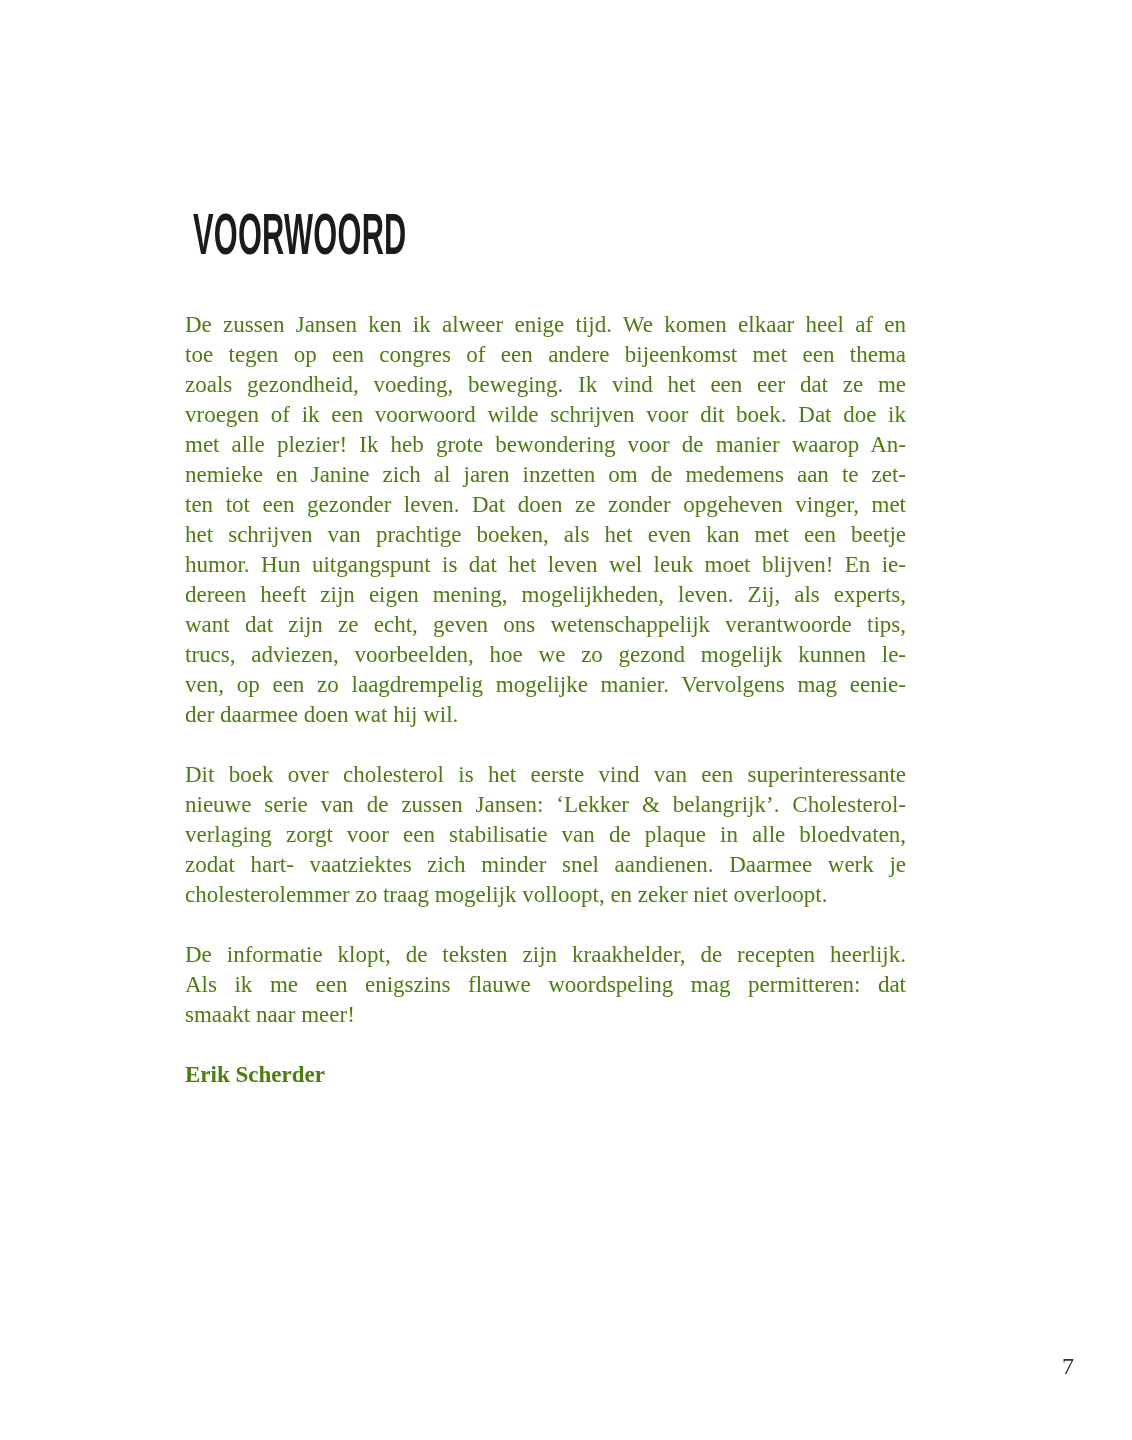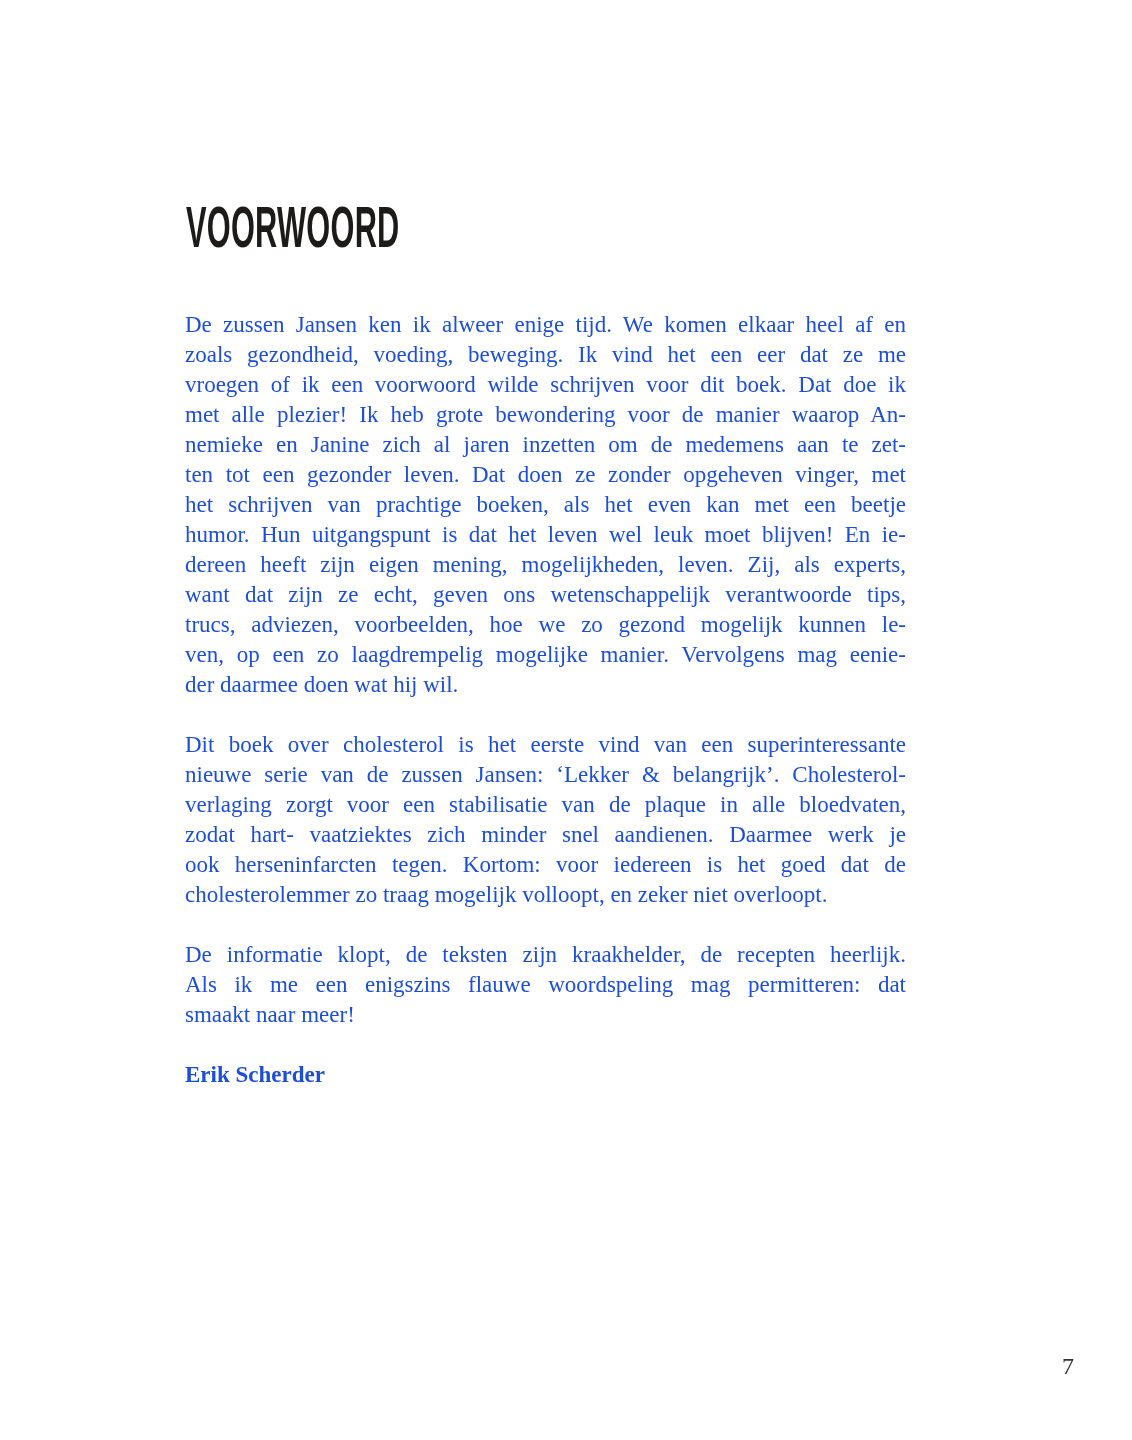--- a/index.html
+++ b/index.html
@@ -34,21 +34,21 @@
     font-weight: 700;
     font-size: 58px;
     letter-spacing: 0.5px;
     color: #1d1b19;
   }
   .text-col {
     position: absolute;
     left: 185px;
     top: 310px;
     width: 721px;
-    color: #1d4ed8;
+    color: #4d7c0f;
     font-size: 23px;
     line-height: 30px;
   }
   .para {
     margin: 0 0 30px 0;
   }
   .line {
     text-align: justify;
     text-align-last: justify;
   }
@@ -68,47 +68,47 @@
     font-size: 24px;
     line-height: 30px;
     color: #33302e;
   }
 </style>
 </head>
 <body>
 
 <div class="page">
 
-  <h1 class="chapter-title" style="margin:1px;">
+  <h1 class="chapter-title" style="margin:8px;">
     <span class="squeeze">VOORWOORD</span>
   </h1>
 
   <div class="text-col">
 
     <div class="para">
         <div class="line">De zussen Jansen ken ik alweer enige tijd. We komen elkaar heel af en</div>
+        <div class="line">toe tegen op een congres of een andere bijeenkomst met een thema</div>
         <div class="line">zoals gezondheid, voeding, beweging. Ik vind het een eer dat ze me</div>
         <div class="line">vroegen of ik een voorwoord wilde schrijven voor dit boek. Dat doe ik</div>
         <div class="line">met alle plezier! Ik heb grote bewondering voor de manier waarop An-</div>
         <div class="line">nemieke en Janine zich al jaren inzetten om de medemens aan te zet-</div>
         <div class="line">ten tot een gezonder leven. Dat doen ze zonder opgeheven vinger, met</div>
         <div class="line">het schrijven van prachtige boeken, als het even kan met een beetje</div>
         <div class="line">humor. Hun uitgangspunt is dat het leven wel leuk moet blijven! En ie-</div>
         <div class="line">dereen heeft zijn eigen mening, mogelijkheden, leven. Zij, als experts,</div>
         <div class="line">want dat zijn ze echt, geven ons wetenschappelijk verantwoorde tips,</div>
         <div class="line">trucs, adviezen, voorbeelden, hoe we zo gezond mogelijk kunnen le-</div>
         <div class="line">ven, op een zo laagdrempelig mogelijke manier. Vervolgens mag eenie-</div>
         <div class="line last">der daarmee doen wat hij wil.</div>
       </div>
       <div class="para">
         <div class="line">Dit boek over cholesterol is het eerste vind van een superinteressante</div>
         <div class="line">nieuwe serie van de zussen Jansen: ‘Lekker &amp; belangrijk’. Cholesterol-</div>
         <div class="line">verlaging zorgt voor een stabilisatie van de plaque in alle bloedvaten,</div>
         <div class="line">zodat hart- vaatziektes zich minder snel aandienen. Daarmee werk je</div>
-        <div class="line">ook herseninfarcten tegen. Kortom: voor iedereen is het goed dat de</div>
         <div class="line last">cholesterolemmer zo traag mogelijk volloopt, en zeker niet overloopt.</div>
       </div>
       <div class="para">
         <div class="line">De informatie klopt, de teksten zijn kraakhelder, de recepten heerlijk.</div>
         <div class="line">Als ik me een enigszins flauwe woordspeling mag permitteren: dat</div>
         <div class="line last">smaakt naar meer!</div>
       </div>
       <div class="signature">
       <div class="line last sig-name">Erik Scherder</div>
     </div>

